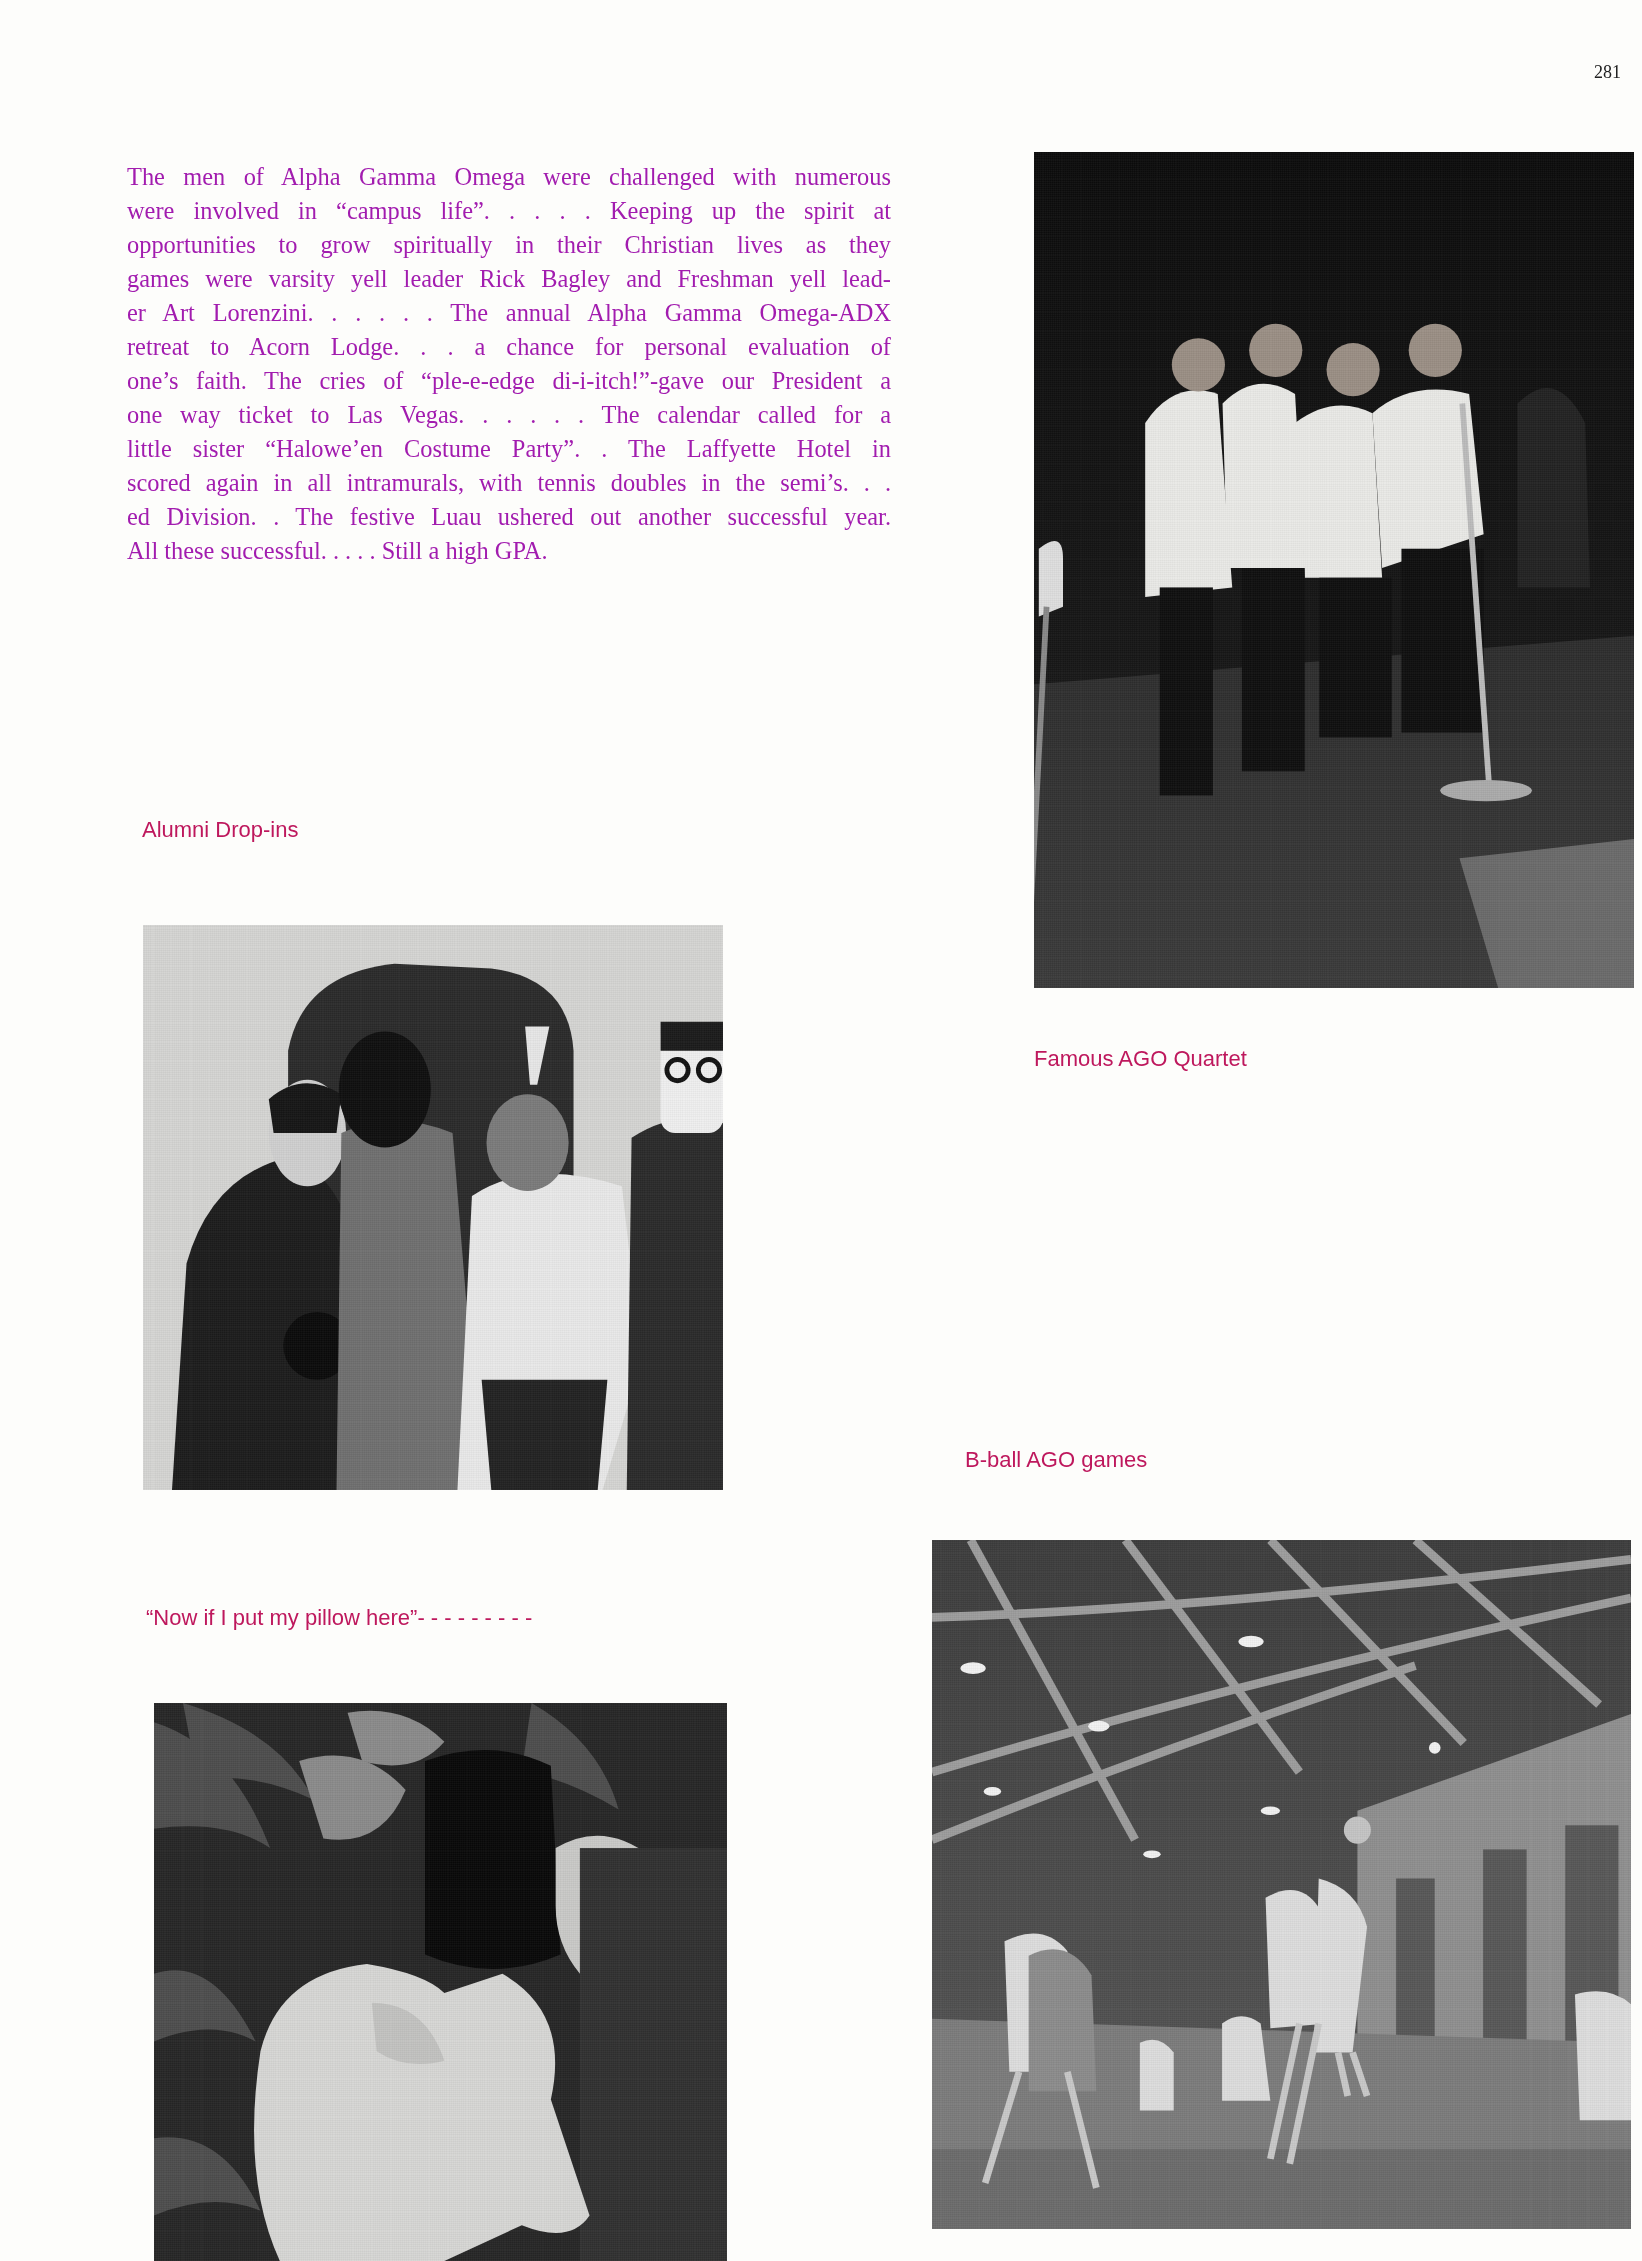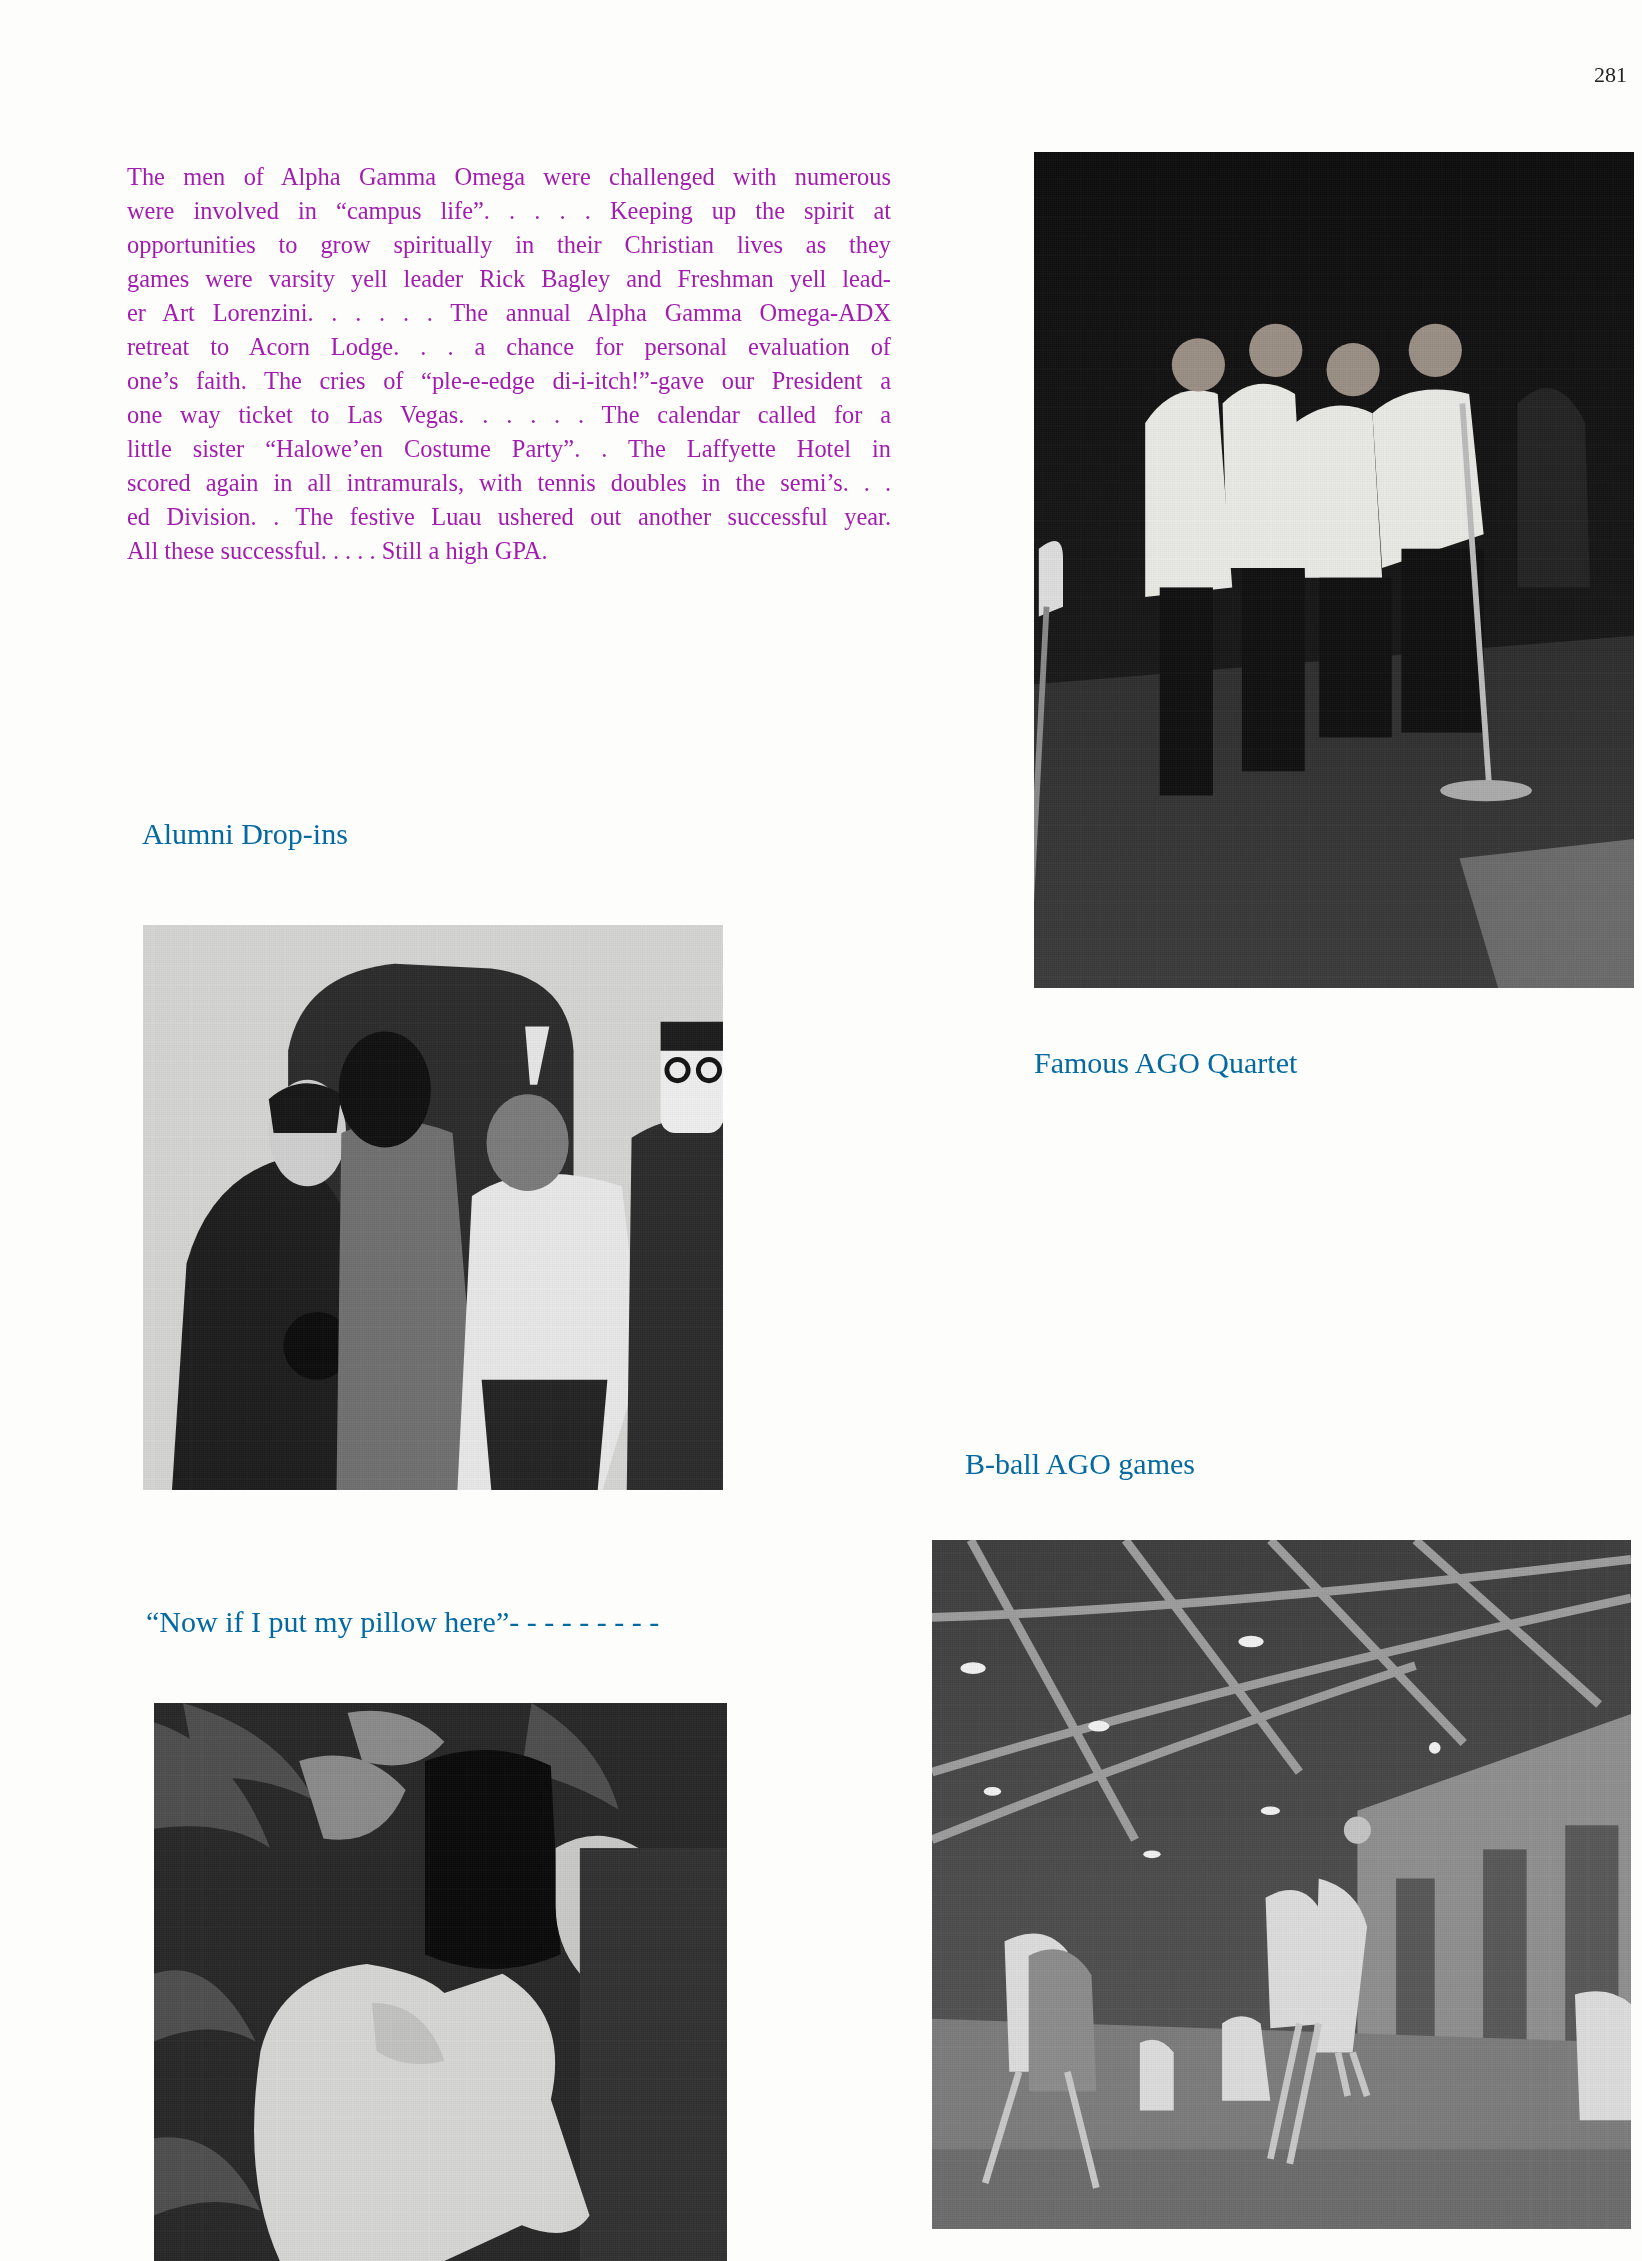--- a/index.html
+++ b/index.html
@@ -5,37 +5,37 @@
   html, body { margin: 0; padding: 0; }
   body {
     width: 1642px; height: 2261px;
     background: #fdfdfb;
     position: relative; overflow: hidden;
     font-family: "DejaVu Serif", "Liberation Serif", serif;
     color: #1d1d1d;
   }
   .page-number {
     position: absolute; left: 1594px; top: 62px;
-    font-family: "Liberation Serif", serif; font-size: 22px; color: #222;
+    font-family: "Liberation Serif", serif; font-size: 18px; color: #222;
   }
   .body-text {
     position: absolute; left: 127px; top: 160px; width: 764px;
     font-family: "Liberation Serif", serif;
     font-size: 24.4px; line-height: 34px;
     text-align: justify; color: #a21caf;
     margin: 0;
   }
   .body-text .line {
     display: block; text-align: justify; text-align-last: justify;
     white-space: nowrap;
   }
   .body-text .line.last { text-align-last: left; }
   .caption {
     position: absolute;
-    font-family: Liberation Serif, serif; font-size: 30px; color: #0369a1;
+    font-family: Liberation Sans, sans-serif; font-size: 22px; color: #be185d;
     white-space: nowrap;
   }
   .photo {
     position: absolute; overflow: hidden; background: #111;
   }
   .photo svg { display: block; width: 100%; height: 100%; }
   .grain {
     position: absolute; inset: 0; pointer-events: none;
     background-image:
       repeating-linear-gradient(0deg, rgba(255,255,255,0.025) 0 1px, rgba(0,0,0,0.025) 1px 1.9px),

